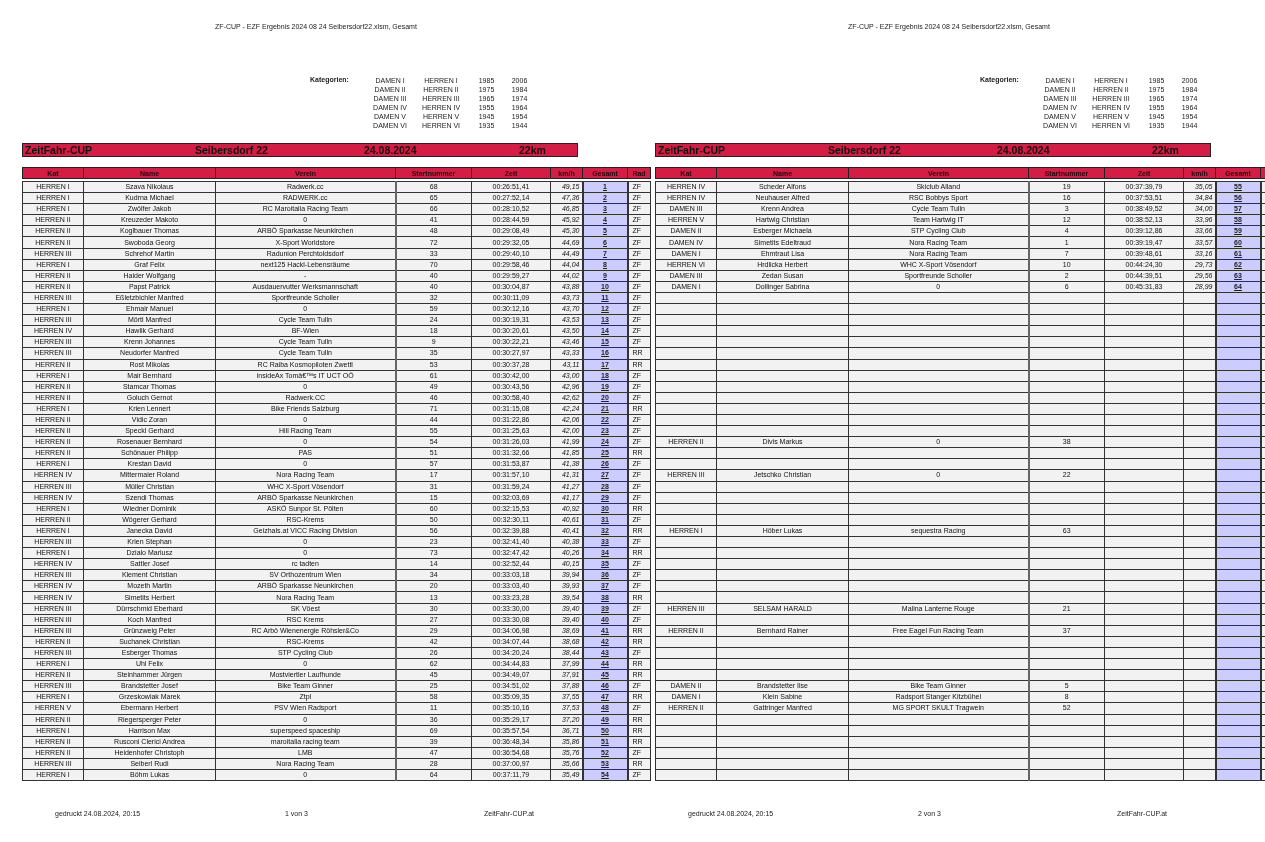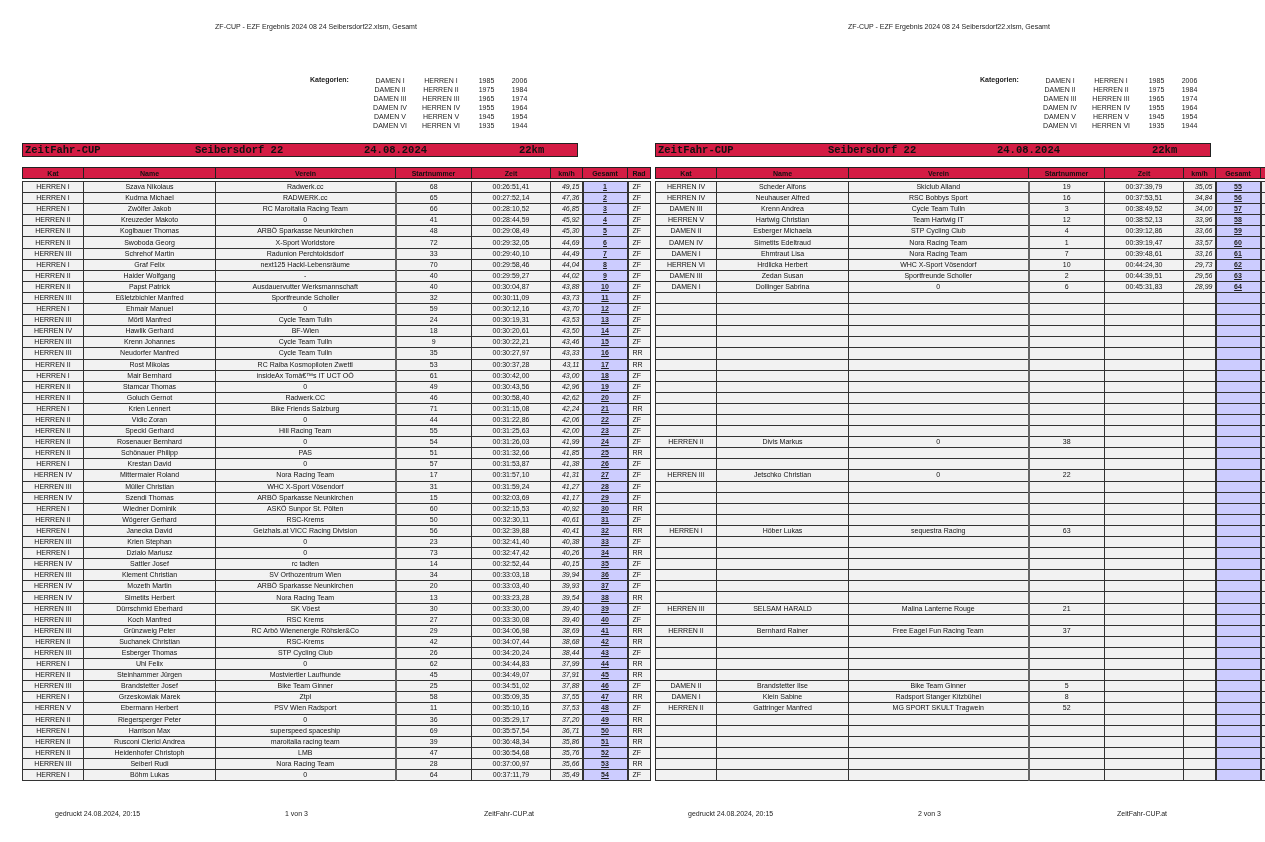--- a/index.html
+++ b/index.html
@@ -7,21 +7,21 @@
   body { font-family: "Liberation Sans", sans-serif; color: #111; position: relative; }
   .page { position: absolute; top: 0; width: 632px; height: 842px; }
   .page.left { left: 0; }
   .page.right { left: 633px; }
   .doc-title { position: absolute; top: 23px; left: 0; width: 100%; text-align: center; font-size: 7px; color: #222; }
   .kat-block { position: absolute; top: 76px; font-size: 7px; color: #222; }
   .kat-label { position: absolute; left: 0; top: 0; font-weight: bold; }
   .kat-grid { position: absolute; left: 58px; top: 0; display: grid; grid-template-columns: 44px 58px 33px 33px; row-gap: 0; }
   .kat-grid span { text-align: center; line-height: 9.1px; height: 9.1px; white-space: nowrap; }
   .banner { position: absolute; top: 143px; left: 22px; width: 556px; height: 14px; background: #d41c44; border: 1.5px solid #222; display: flex; align-items: center; font-weight: bold; font-size: 10.5px; color: #111; }
-  .banner span { position: absolute; white-space: nowrap; font-family: Liberation Mono, monospace; }
+  .banner span { position: absolute; white-space: nowrap; }
   .results { position: absolute; top: 167px; left: 22px; border-collapse: collapse; table-layout: fixed; width: 556px; font-size: 7px; }
   .results th { background: #d41c44; color: #111; font-weight: bold; height: 11px; border: 1.3px solid #222; text-align: center; padding: 0; white-space: nowrap; }
   .results td { background: #f2f2f2; height: 11.1px; border: 1px solid #333; text-align: center; padding: 0; white-space: nowrap; overflow: hidden; line-height: 10px; }
   .results td.kmh { text-align: right; font-style: italic; padding-right: 2px; }
   .results td.rank { background: #ccccff; font-weight: bold; text-decoration: underline; color: #222; border-left: 2px solid #333; border-right: 2px solid #333; }
   .results td.num { border-left: 2px solid #666; }
   .results td.rad { text-align: left; padding-left: 4px; }
   .results tr.spacer td { height: 3px; background: #fff; border: none; }
   .footer { position: absolute; top: 810px; font-size: 7px; color: #222; white-space: nowrap; }
 </style>

